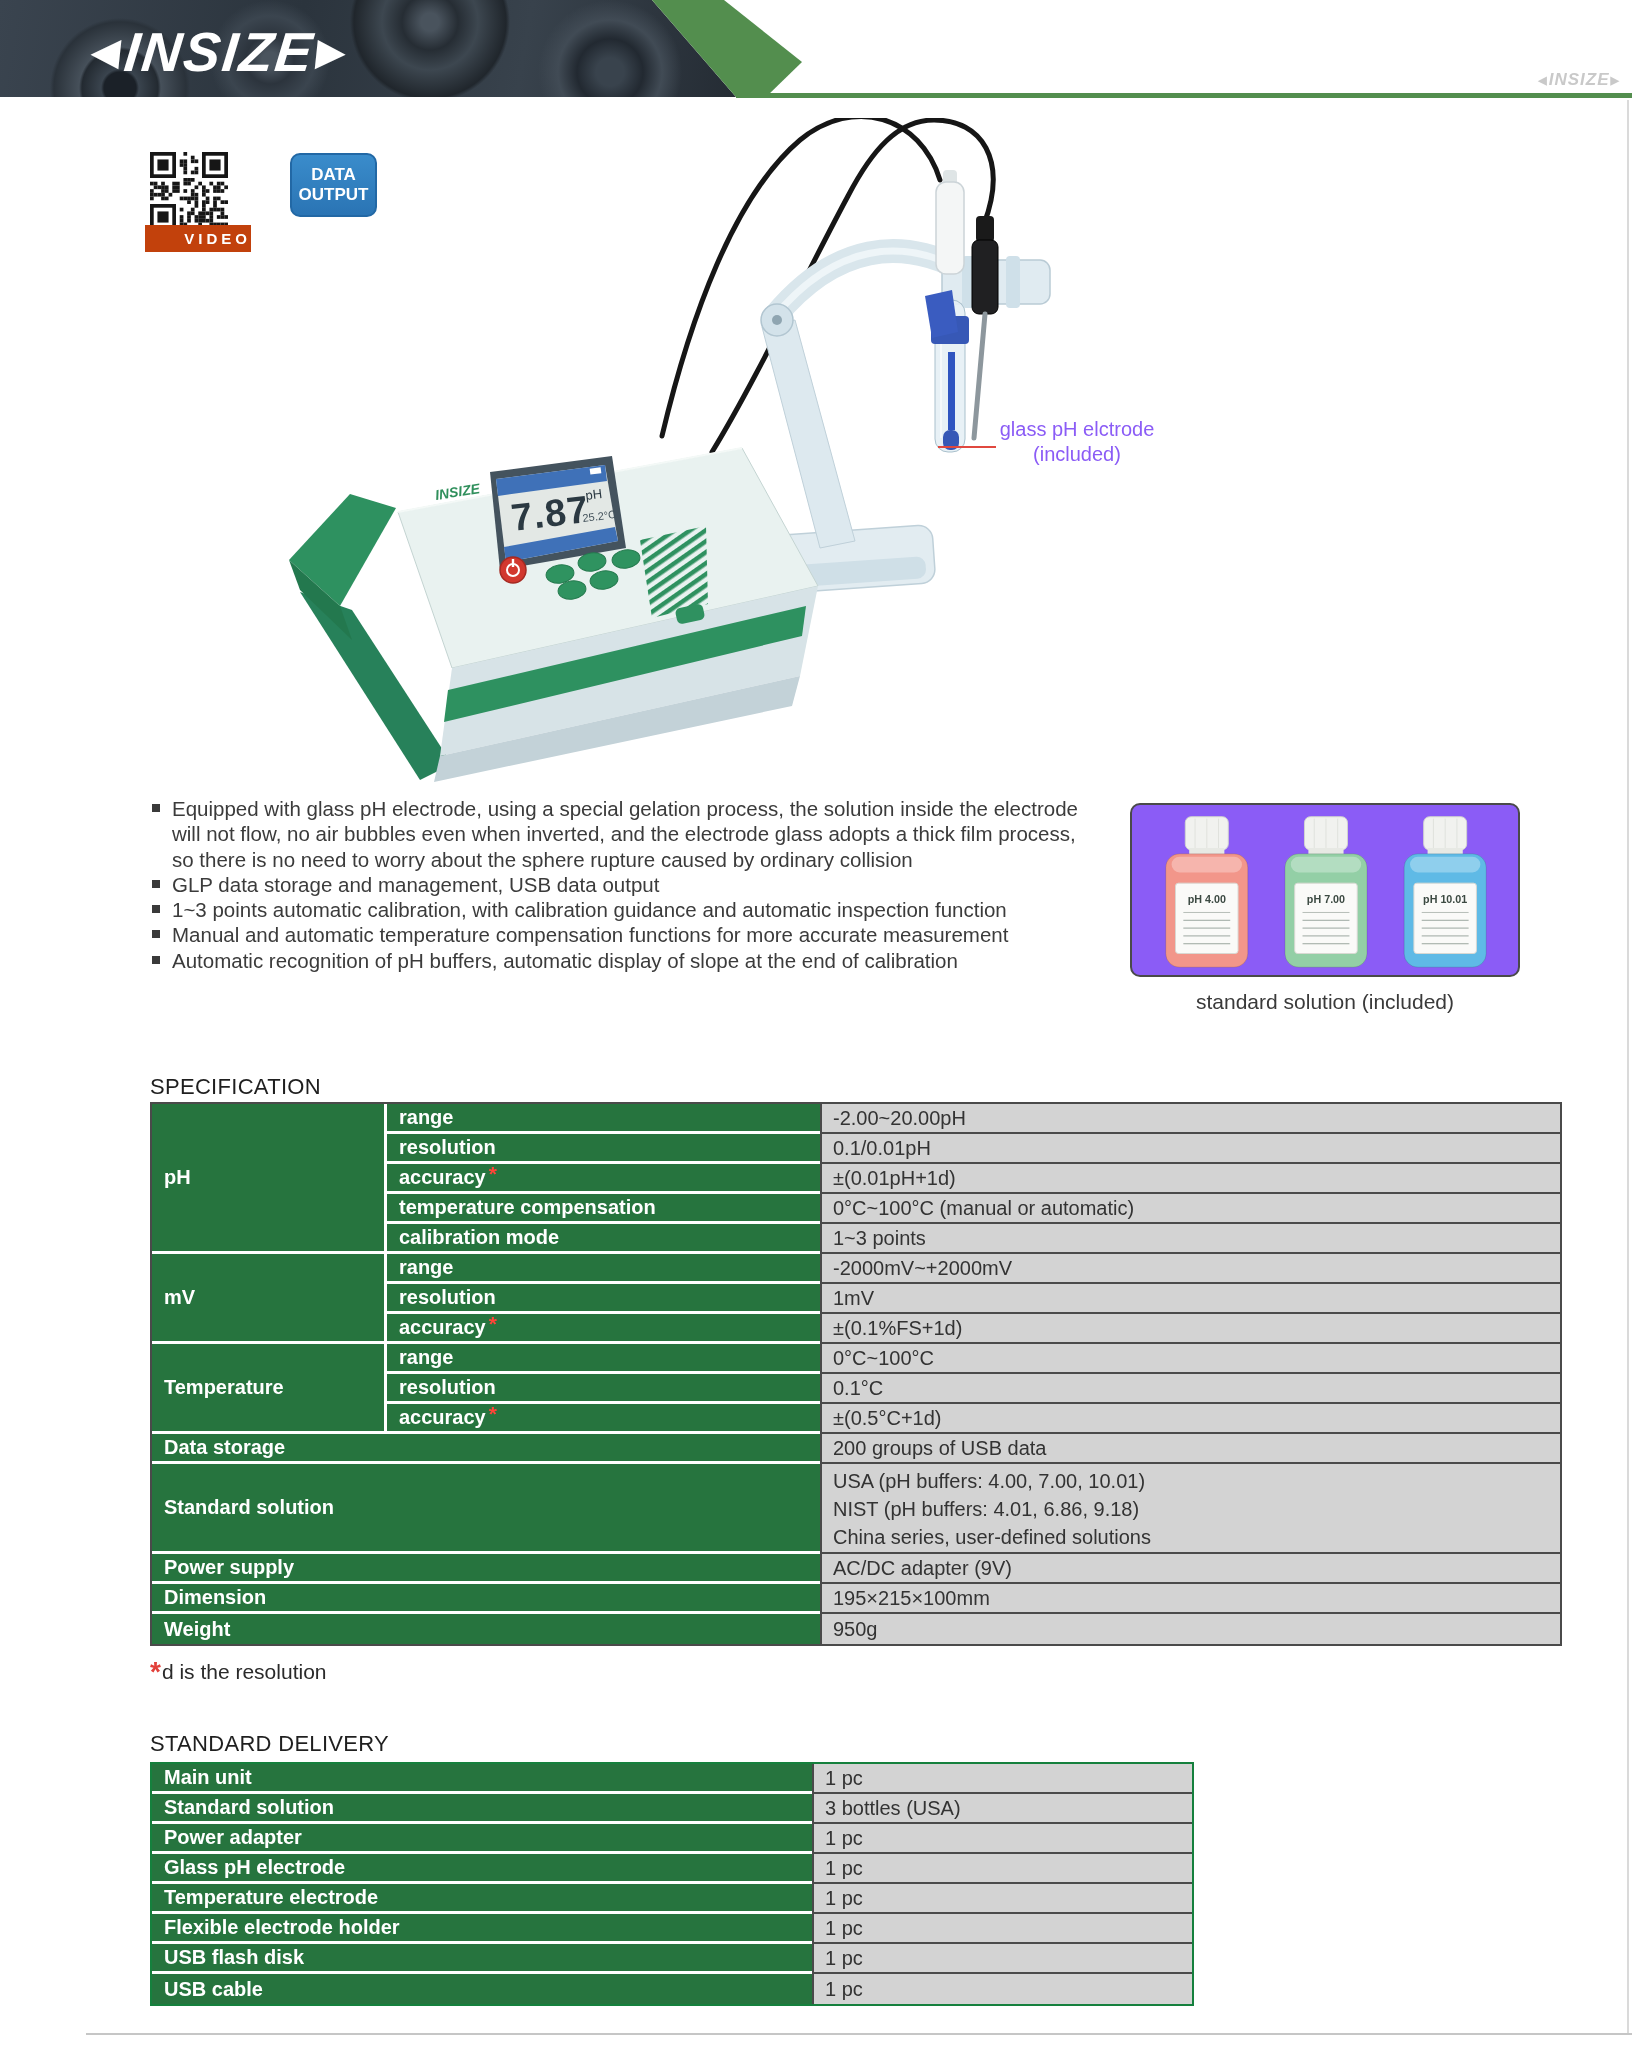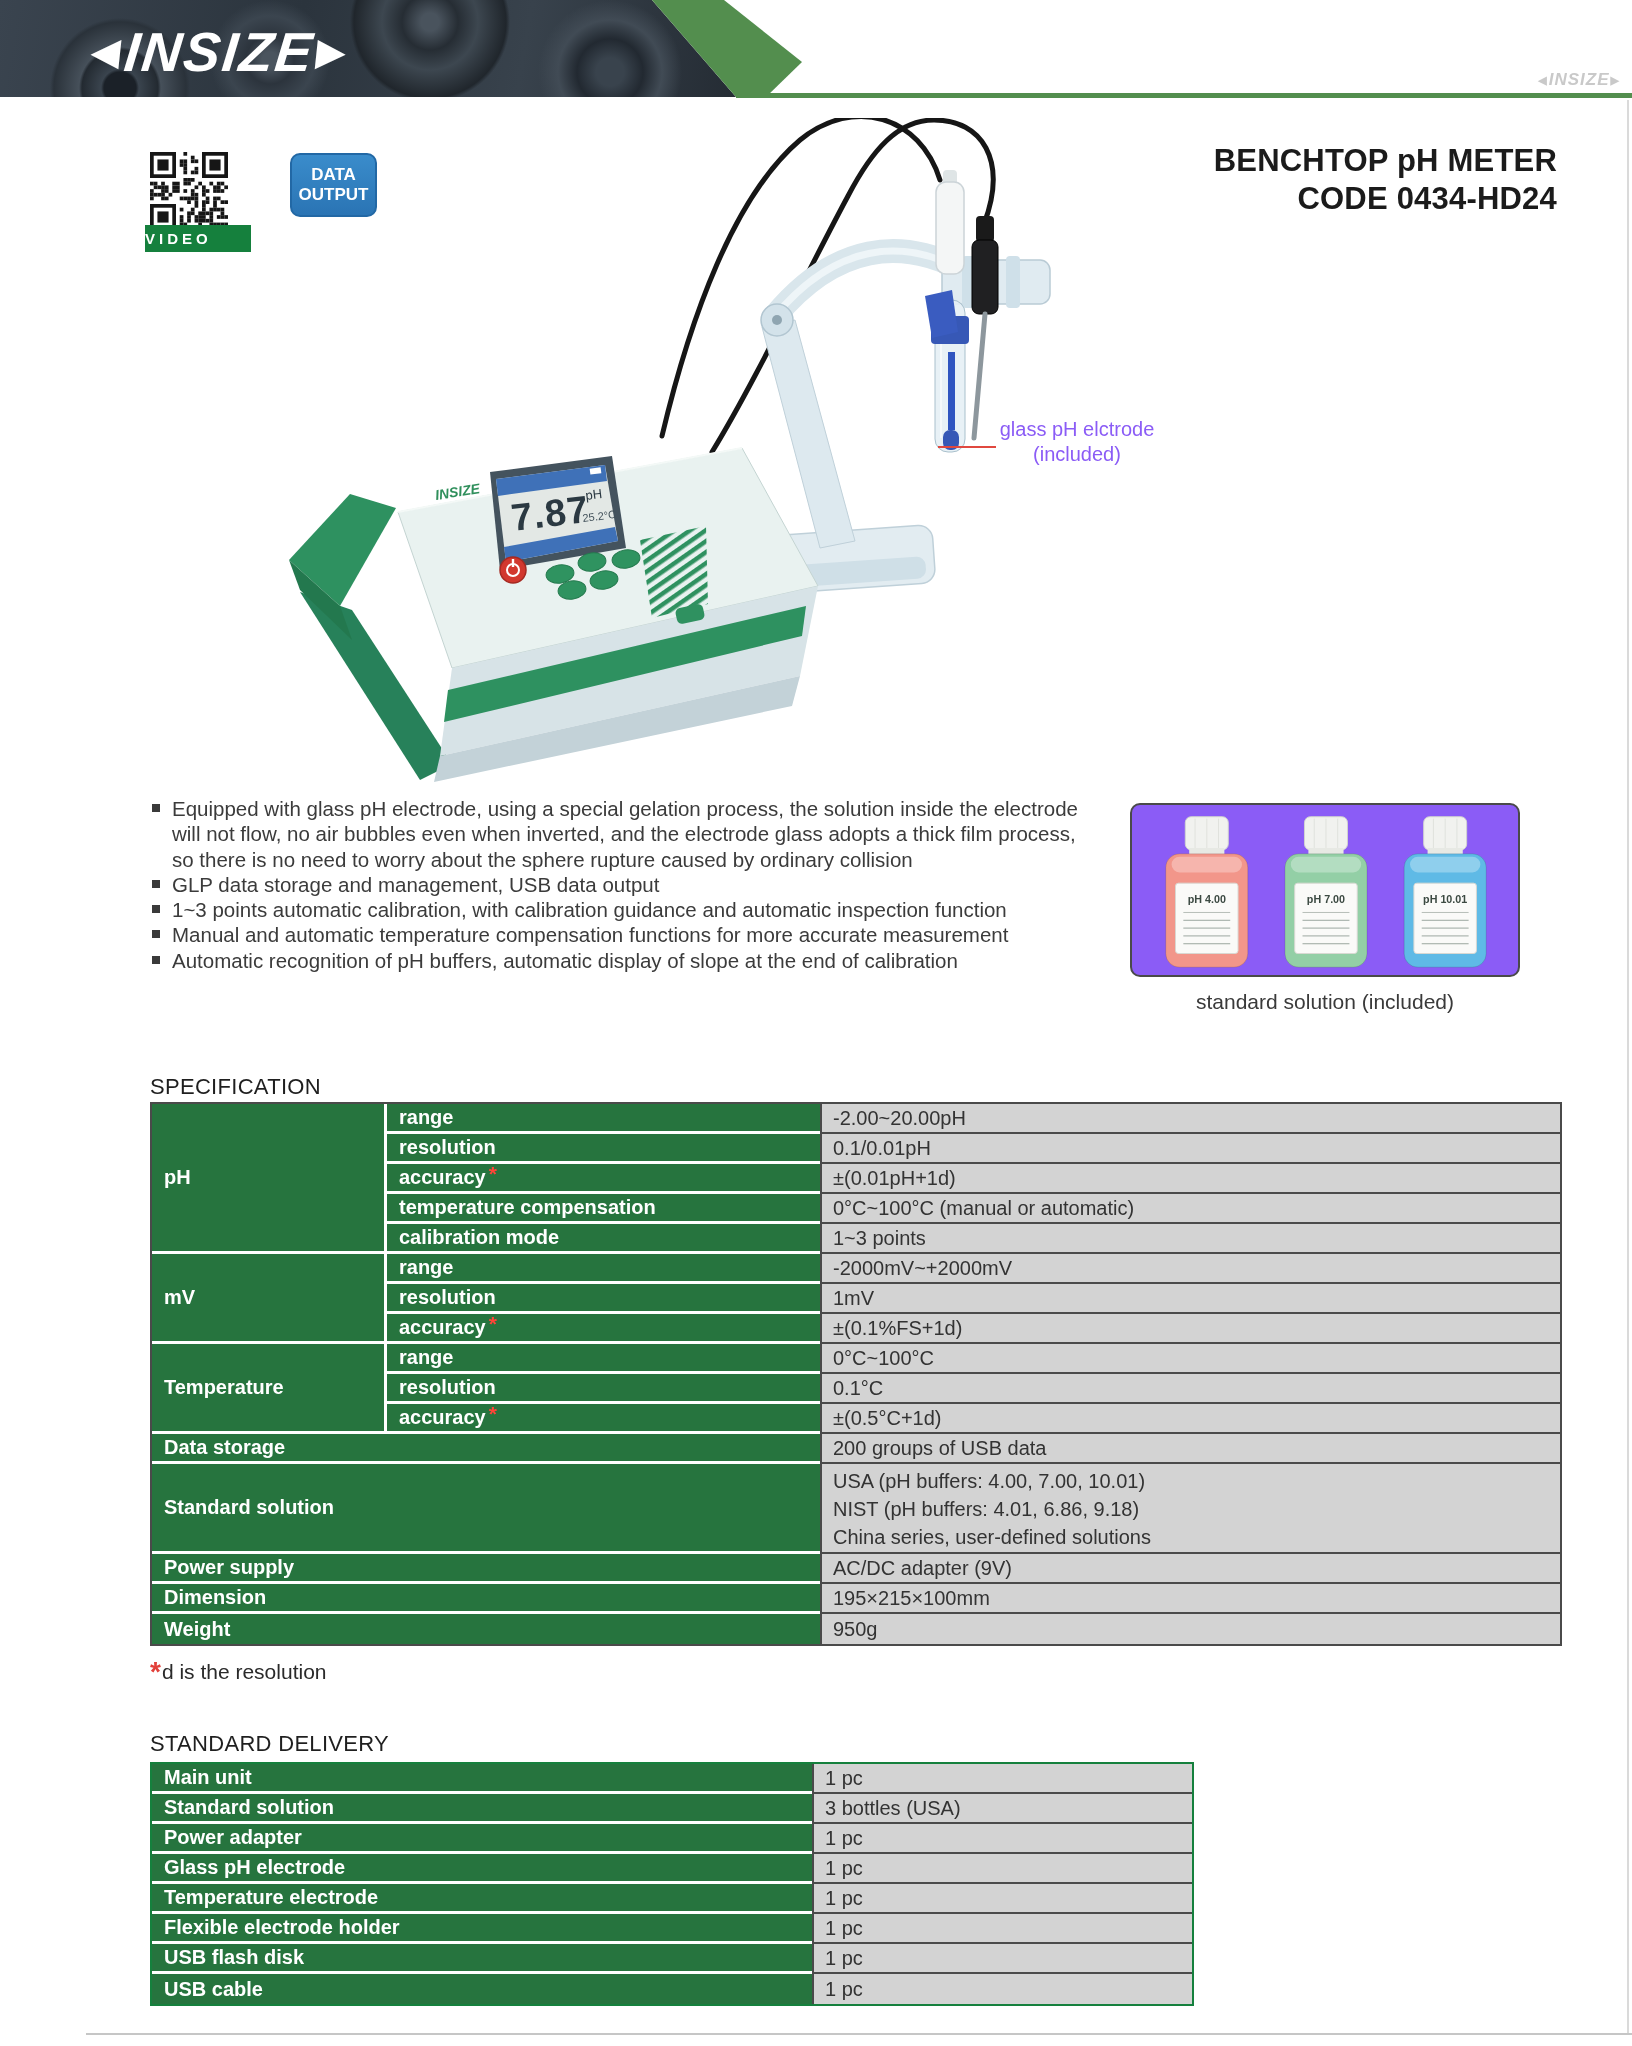--- a/index.html
+++ b/index.html
@@ -30,22 +30,22 @@
   }
   .hero-line{position:absolute;left:736px;right:0;top:93px;height:5px;background:#538e4e;}
   .watermark{
     position:absolute;right:12px;top:70px;display:flex;align-items:center;gap:1px;
     color:#c9c9c9;font-style:italic;font-weight:bold;font-size:17px;letter-spacing:1px;
   }
   .watermark .arr{font-size:11px;font-style:normal;}
   
   .qr{position:absolute;left:150px;top:152px;width:78px;height:78px;}
   .video-badge{
-    position:absolute;left:145px;top:225px;width:106px;height:27px;background:#15803d;
-    color:#fff;font-weight:bold;font-size:15px;letter-spacing:4px;text-align:left;line-height:27px;
+    position:absolute;left:145px;top:225px;width:106px;height:27px;background:#c2410c;
+    color:#fff;font-weight:bold;font-size:15px;letter-spacing:4px;text-align:right;line-height:27px;
   }
   .data-output{
     position:absolute;left:290px;top:153px;width:87px;height:64px;border-radius:10px;
     background:linear-gradient(#3a8ccb,#2a74b4);border:2px solid #2268a5;box-sizing:border-box;
     color:#fff;font-weight:bold;font-size:17px;line-height:20px;text-align:center;
     display:flex;flex-direction:column;justify-content:center;
   }
   
   .doc-title{
     position:absolute;top:142px;right:75px;width:700px;text-align:right;
@@ -263,24 +263,20 @@
         <rect x="80" y="76" width="4" height="4" fill="#161616"></rect>
         <rect x="56" y="80" width="4" height="4" fill="#161616"></rect>
       </g>
   </svg>
   <div class="video-badge">VIDEO</div>
   <div class="data-output">
     <span>DATA</span>
     <span>OUTPUT</span>
   </div>
 
-  <div class="doc-title">
-    <div>BENCHTOP pH METER</div>
-    <div>CODE 0434-HD24</div>
-  </div>
 
   <svg class="product-svg" viewBox="250 118 900 680">
     <defs>
       <pattern id="stripes" width="9" height="9" patternUnits="userSpaceOnUse" patternTransform="rotate(55)">
         <rect width="9" height="9" fill="#e9f2f0"></rect>
         <rect width="4.5" height="9" fill="#2f9160"></rect>
       </pattern>
     </defs>
 
     <g fill="none" stroke="#161616" stroke-width="5" stroke-linecap="round">

